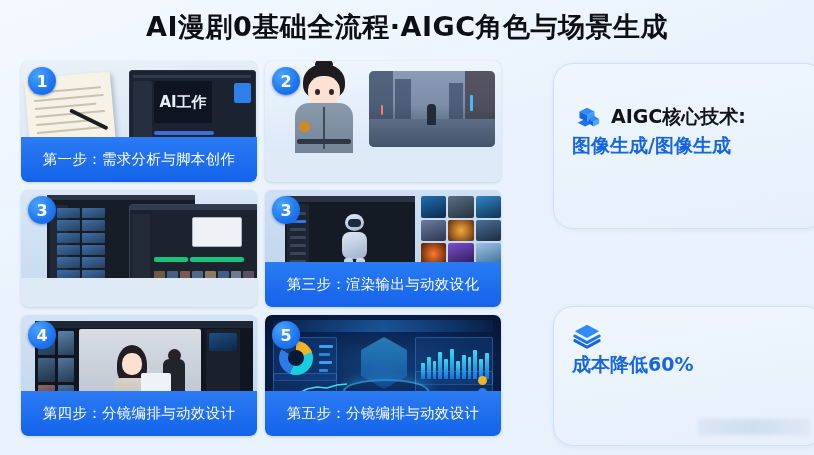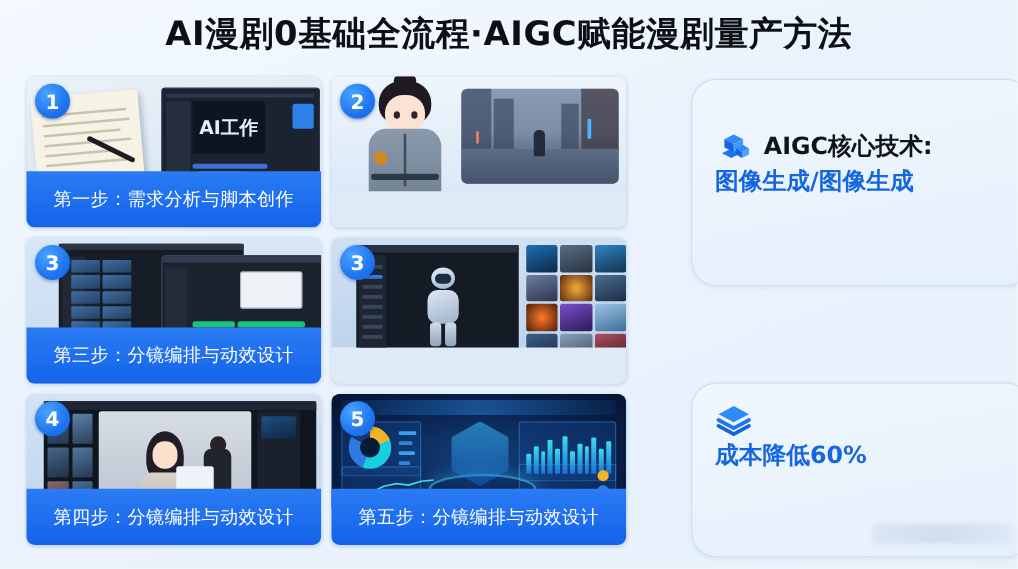--- a/index.html
+++ b/index.html
@@ -152,21 +152,21 @@
     position:absolute;right:14px;bottom:10px;width:112px;height:16px;
     background:linear-gradient(90deg,rgba(190,205,225,.30),rgba(175,195,220,.42),rgba(195,210,230,.25));
     filter:blur(2.2px);border-radius:2px;
   }
 </style>
 </head>
 <body>
 
 <div class="page">
 
-  <div class="title">AI漫剧0基础全流程·AIGC赋能漫剧量产方法</div>
+  <div class="title">AI漫剧0基础全流程·AIGC角色与场景生成</div>
 
   <div class="grid">
 
     <div class="cell">
       <div class="card">
         <div class="thumb">
           <div class="c1-bg"></div>
           <div class="c1-mon">
             <div class="c1-side"></div>
             <div class="c1-screen">AI工作</div>
@@ -255,21 +255,20 @@
               <div class="c3-sth" style="background:#7a5b52"></div>
               <div class="c3-sth" style="background:#4d6b84"></div>
               <div class="c3-sth" style="background:#8a7a5e"></div>
               <div class="c3-sth" style="background:#3f5f86"></div>
               <div class="c3-sth" style="background:#6b7c8d"></div>
               <div class="c3-sth" style="background:#5a4f63"></div>
             </div>
           </div>
         </div>
         <div class="badge">3</div>
-        <div class="cap">第三步：分镜编排与动效设计</div>
       </div>
     </div>
 
     <div class="cell">
       <div class="card">
         <div class="thumb">
           <div class="c4-bg"></div>
           <div class="c4-app">
             <div class="bar" style="left:0;top:0;width:130px;height:6px;background:#2a3343;"></div>
           </div>
@@ -298,20 +297,21 @@
             <div class="c4-gi" style="background:linear-gradient(160deg,#4b6f95,#1b2c42)"></div>
             <div class="c4-gi" style="background:radial-gradient(circle,#ff7a2a,#4a1b08)"></div>
             <div class="c4-gi" style="background:linear-gradient(160deg,#7a4fd0,#2b1a52)"></div>
             <div class="c4-gi" style="background:linear-gradient(160deg,#9fc4e6,#3b6d99)"></div>
             <div class="c4-gi" style="background:linear-gradient(160deg,#3b5f8a,#182a42)"></div>
             <div class="c4-gi" style="background:linear-gradient(160deg,#8aa2bb,#3c4c60)"></div>
             <div class="c4-gi" style="background:linear-gradient(160deg,#b05060,#3f1a24)"></div>
           </div>
         </div>
         <div class="badge">3</div>
+        <div class="cap">第三步：渲染输出与动效设化</div>
       </div>
     </div>
 
     <div class="cell">
       <div class="card">
         <div class="thumb">
           <div class="c5-bg"></div>
           <div class="c5-app">
             <div class="bar" style="left:0;top:0;width:218px;height:7px;background:#1e2733;"></div>
           </div>

